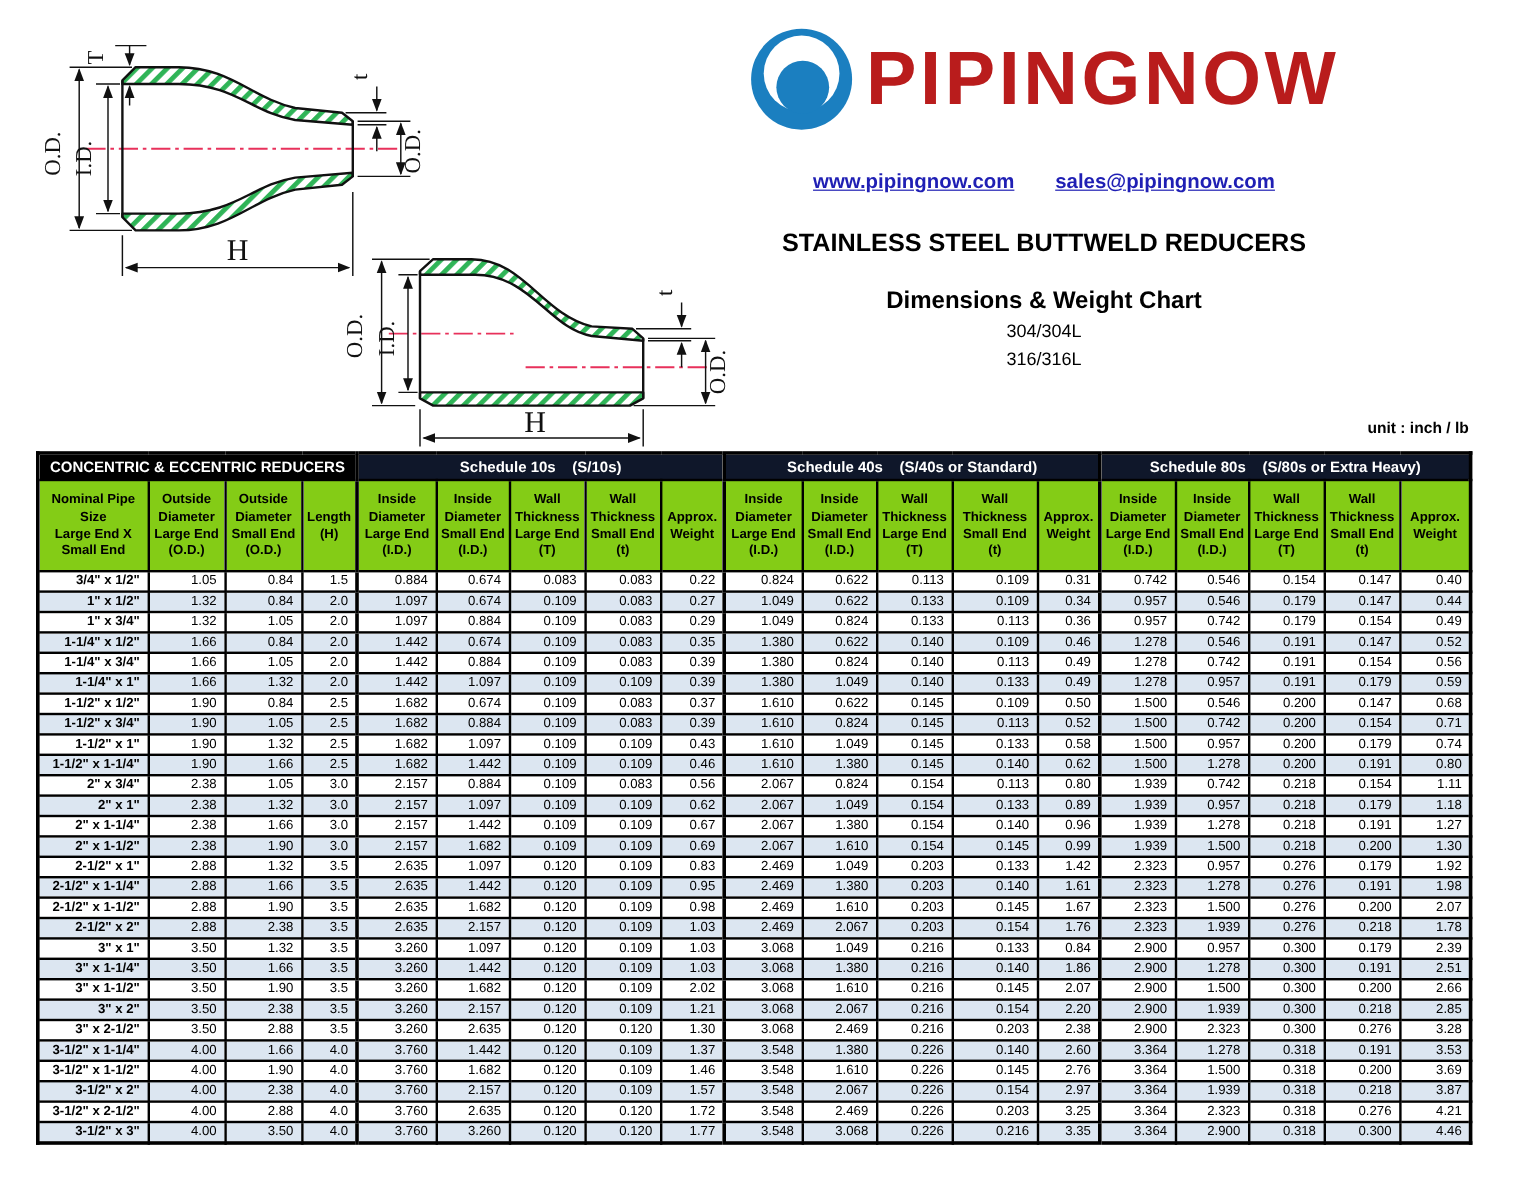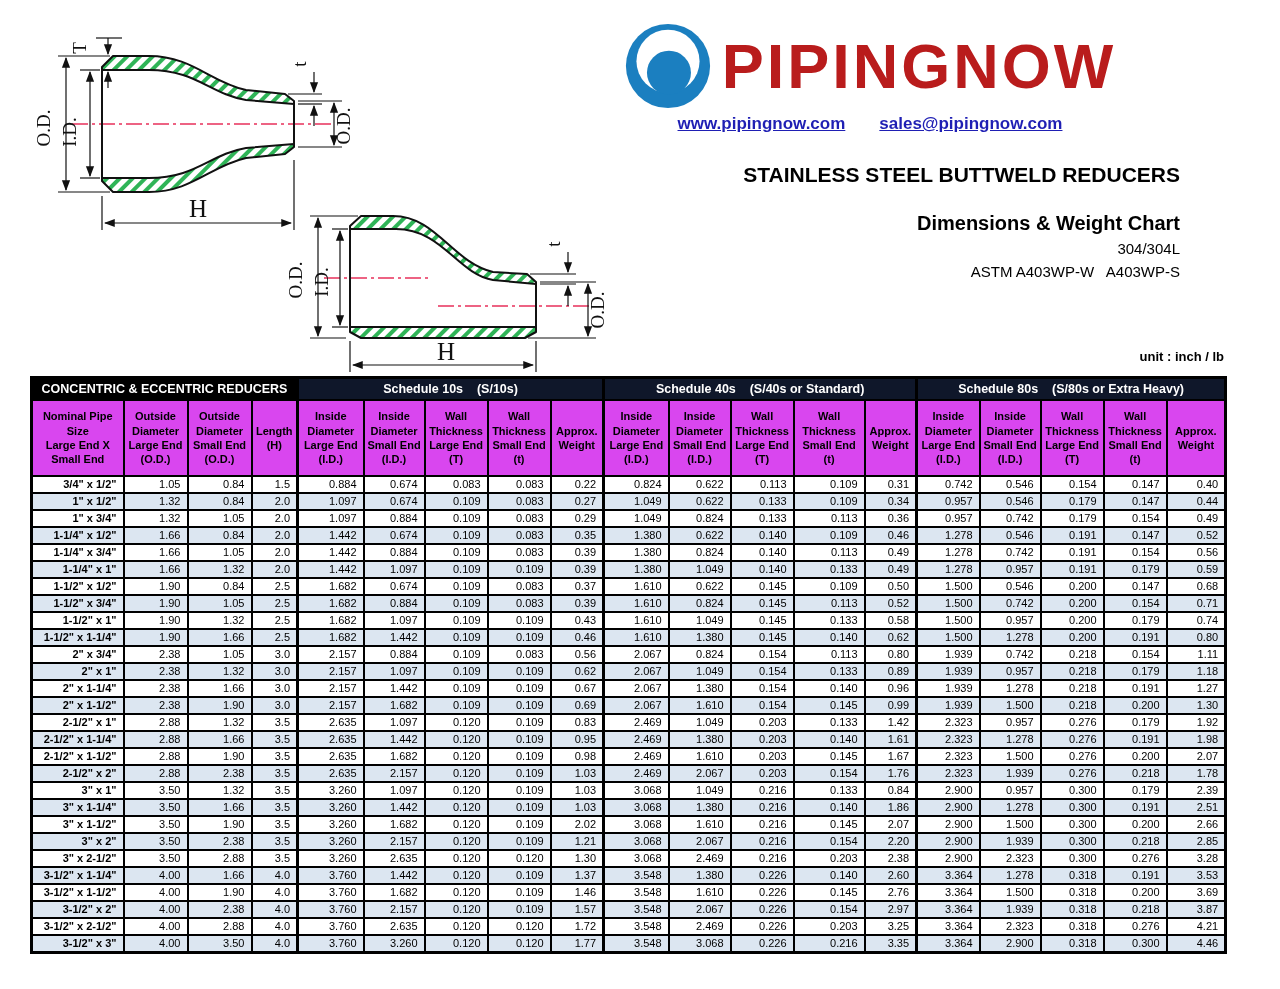--- a/index.html
+++ b/index.html
@@ -8,41 +8,41 @@
     font-family:"Liberation Sans", sans-serif;color:#000;
   }
   .abs{position:absolute;}
   
   #brand{left:560px;top:18px;width:620px;text-align:center;}
   #logo-row{display:flex;align-items:center;justify-content:center;gap:10px;height:96px;}
   #brand-text{
     font-size:63px;font-weight:bold;letter-spacing:3px;line-height:1;
     font-family:"Liberation Sans", sans-serif;
   }
-  #links-row{font-size:17px;font-weight:bold;}
+  #links-row{margin-top:28px;font-size:17px;font-weight:bold;}
   #links-row a{text-decoration:underline;}
-  #title-block{margin-top:28px;line-height:1.25;text-align:right;}
+  #title-block{margin-top:28px;line-height:1.25;}
   .t1{font-size:21px;font-weight:bold;}
   .t2{font-size:20px;font-weight:bold;margin-top:23px;}
   .t3{font-size:15px;font-weight:normal;margin-top:4px;}
   #unit-note{top:349px;right:56px;font-size:13px;font-weight:bold;}
   
   #diagram1{left:14px;top:14px;}
   #diagram2{left:268px;top:186px;}
   svg text.dim{font-family:"Liberation Serif", serif;font-size:19px;fill:#111;}
   svg text.dimH{font-family:"Liberation Serif", serif;font-size:25px;fill:#111;}
   
   #tablewrap{left:30px;top:376px;width:1108px;}
   table{border-collapse:collapse;table-layout:fixed;width:1196px;}
   th,td{border:2px solid #000;overflow:hidden;}
   th.group{height:18px;font-size:12.5px;font-weight:bold;color:#fff;text-align:center;padding:1px 0;}
   th.group.black{background:#000;}
   th.group.blue{background:#0f172a;}
   th.colhead{
-    background:#d946ef;font-size:11px;font-weight:bold;text-align:center;vertical-align:middle;
+    background:#84cc16;font-size:11px;font-weight:bold;text-align:center;vertical-align:middle;
     white-space:pre-line;line-height:1.3;height:70px;padding:2px 1px;
   }
   td{font-size:11px;height:15px;line-height:13px;text-align:right;padding:0 6px 0 0;background:#fff;}
   tbody tr:nth-child(even) td{background:#dce6f1;}
   td.size{font-weight:bold;}
   .blk{border-left:3px solid #000;}
   table{border:3px solid #000;}
 </style>
 </head>
 <body>
@@ -162,21 +162,21 @@
     </svg>
     <span id="brand-text" style="color:#b91c1c;">PIPINGNOW</span>
   </div>
   <div id="links-row">
     <a href="#" style="color:#1f1fb4;margin-right:34px;">www.pipingnow.com</a><a href="#" style="color:#1f1fb4;">sales@pipingnow.com</a>
   </div>
   <div id="title-block">
     <div class="t1">STAINLESS STEEL BUTTWELD REDUCERS</div>
     <div class="t2">Dimensions &amp; Weight Chart</div>
     <div class="t3">304/304L</div>
-    <div class="t3">ASTM A403WP-W &nbsp; A403WP-S</div>
+    <div class="t3">316/316L</div>
   </div>
 </div>
 
 <div id="unit-note" class="abs">unit : inch / lb</div>
 
 <div id="tablewrap" class="abs">
   <table>
     <colgroup>
       <col style="width:92px">
         <col style="width:64px">

